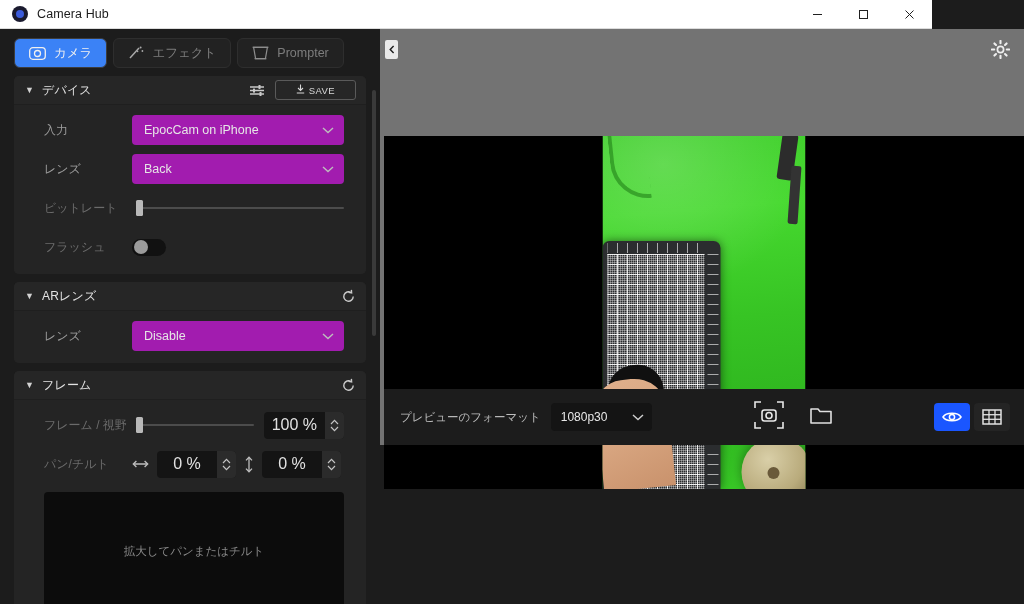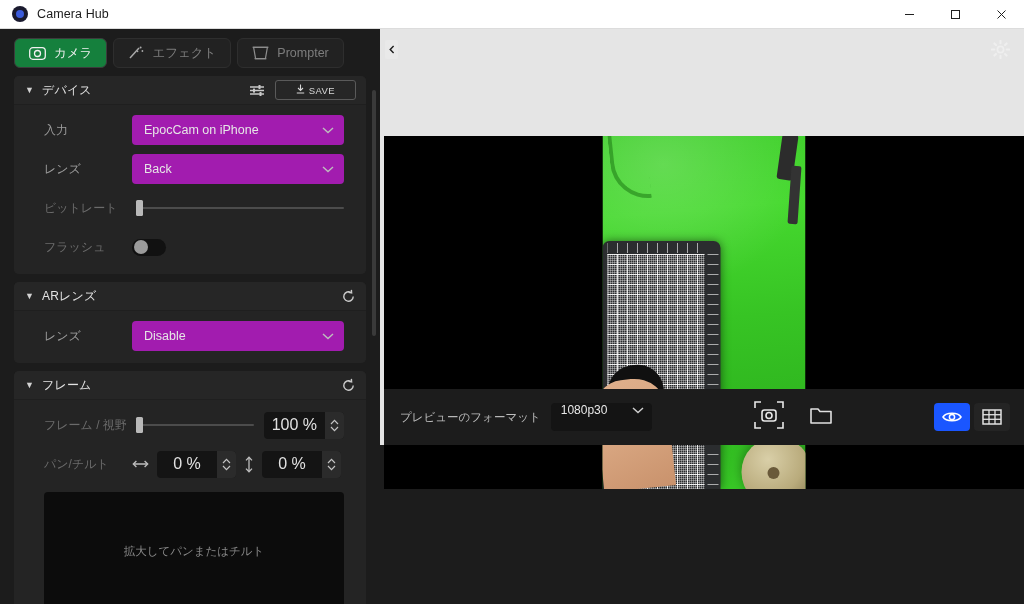--- a/index.html
+++ b/index.html
@@ -6,21 +6,21 @@
   body{
     width:1024px;height:604px;overflow:hidden;
     background:#1c1c1c;
     font-family:"Liberation Sans","DejaVu Sans",sans-serif;
     -webkit-font-smoothing:antialiased;
   }
   .app{position:relative;width:1024px;height:604px;background:#1c1c1c;}
 
   
   .titlebar{
-    position:absolute;left:0;top:0;width:1024px;height:29px;
+    position:absolute;left:0;top:0;width:932px;height:29px;
     background:#ffffff;display:flex;align-items:center;
     border-bottom:1px solid #dcdcdc;box-sizing:border-box;
   }
   .tb-icon{width:16px;height:16px;margin-left:12px;margin-right:9px;
     border-radius:50%;background:#1a1a2e;position:relative;flex:0 0 auto;}
   .tb-icon::after{content:"";position:absolute;left:4px;top:4px;width:8px;height:8px;
     border-radius:50%;background:#3b5bdb;}
   .tb-title{font-size:12.5px;color:#1b1b1b;letter-spacing:.1px;}
   .tb-controls{margin-left:auto;display:flex;height:29px;}
   .tb-btn{width:46px;height:29px;display:flex;align-items:center;justify-content:center;
@@ -34,21 +34,21 @@
   .left{
     position:relative;width:380px;height:575px;background:#1c1c1c;
     box-sizing:border-box;overflow:hidden;
   }
   .tabs{display:flex;gap:6px;padding:9px 10px 8px 14px;}
   .tab{
     height:30px;border-radius:6px;display:flex;align-items:center;gap:8px;
     padding:0 14px;font-size:12.5px;color:#8d8d8d;background:#232323;
     border:1px solid #2e2e2e;box-sizing:border-box;cursor:default;
   }
-  .tab.active{background:#15803d;color:#f0f0f0;border-color:#3c3c3c;}
+  .tab.active{background:#3b82f6;color:#f0f0f0;border-color:#3c3c3c;}
   .tab.dim{background:#222;color:#7d7d7d;}
   .tab svg{display:block;}
 
   .panelscroll{position:absolute;left:0;top:47px;width:380px;height:528px;overflow:hidden;}
 
   .section{margin:0 14px 8px 14px;background:#262626;border-radius:5px;overflow:hidden;}
   .sec-head{
     height:28px;display:flex;align-items:center;padding:0 10px 0 11px;
     background:#262626;border-bottom:1px solid #1f1f1f;
   }
@@ -94,21 +94,21 @@
   .padwrap{padding:4px 22px 0 30px;}
   .pad{
     height:118px;background:#0c0c0c;border-radius:4px;display:flex;align-items:center;
     justify-content:center;font-size:11.5px;color:#8a8a8a;
   }
 
   .vscroll{position:absolute;right:4px;top:14px;width:4px;height:246px;border-radius:2px;
     background:#3a3a3a;}
 
   
-  .right{position:relative;flex:1;height:416px;background:#e5e5e5;}
+  .right{position:relative;flex:1;height:416px;background:#737373;}
   .prev-top{position:absolute;left:0;top:0;width:644px;height:44px;}
   .collapse{
     position:absolute;left:5px;top:11px;width:13px;height:19px;background:#e9e9e9;
     border-radius:2px;display:flex;align-items:center;justify-content:center;
     font-size:8px;color:#1c1c1c;
   }
   .gear{position:absolute;right:14px;top:11px;color:#efefef;}
 
   .stage{
     position:absolute;left:4px;top:107px;right:0;height:353px;background:#000;
@@ -166,21 +166,21 @@
   .wm::after{content:"";width:0;height:0;border-left:7px solid rgba(255,255,255,.9);
     border-top:5px solid transparent;border-bottom:5px solid transparent;margin-left:3px;}
 
   
   .bottombar{
     position:absolute;left:4px;right:0;bottom:0;height:56px;background:#1c1c1c;
     display:flex;align-items:center;padding:0 14px 0 16px;box-sizing:border-box;
   }
   .bb-label{font-size:11.5px;color:#bdbdbd;margin-right:10px;}
   .fmtsel{
-    height:28px;min-width:80px;background:#141414;border-radius:4px;display:flex;align-items:flex-start;
+    height:28px;min-width:80px;background:#141414;border-radius:4px;display:flex;align-items:center;
     padding:0 8px 0 10px;font-size:12px;color:#e8e8e8;gap:25px;
   }
   .bb-center{margin:0 auto;display:flex;align-items:center;gap:26px;}
   .bb-right{display:flex;gap:4px;}
   .viewbtn{width:36px;height:28px;border-radius:4px;background:#242424;display:flex;
     align-items:center;justify-content:center;color:#dcdcdc;}
   .viewbtn.on{background:#1a56ff;color:#fff;}
 </style>
 </head>
 <body>

